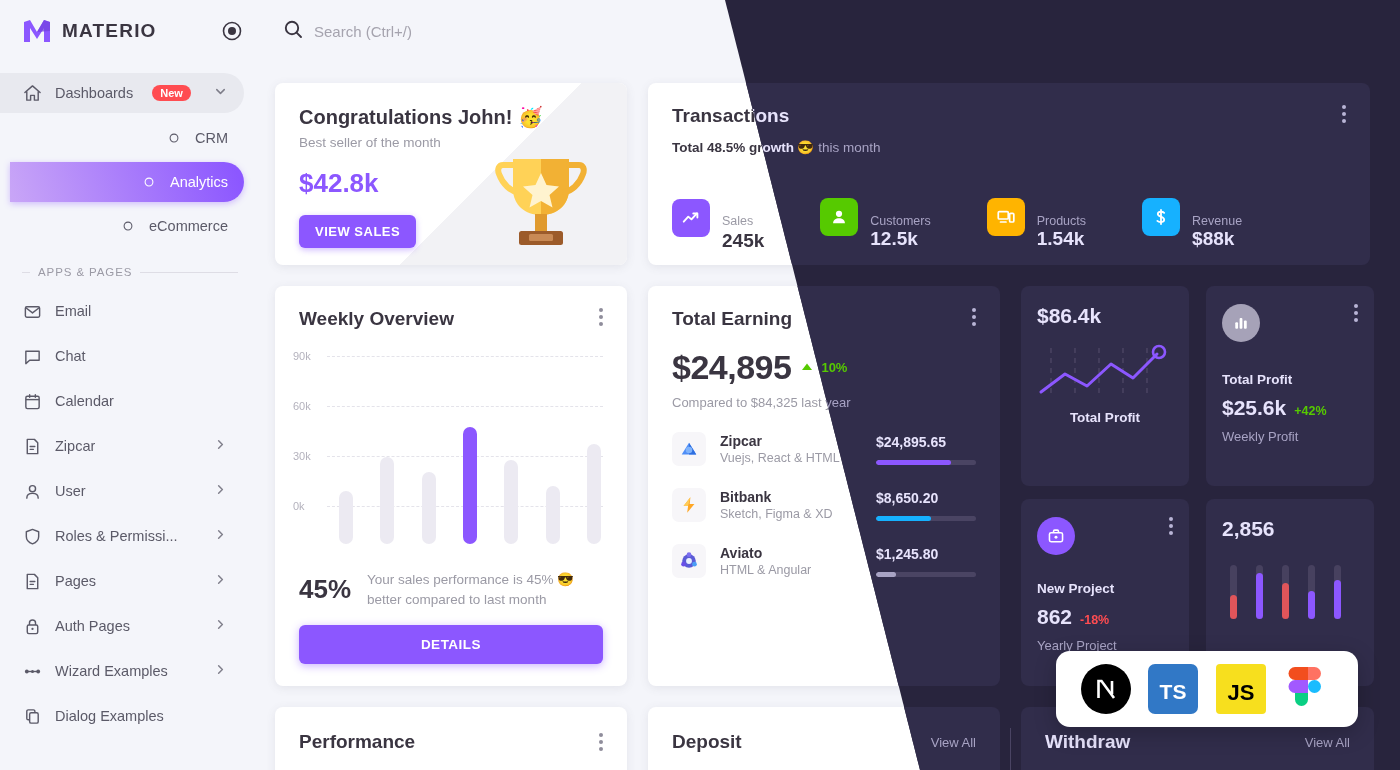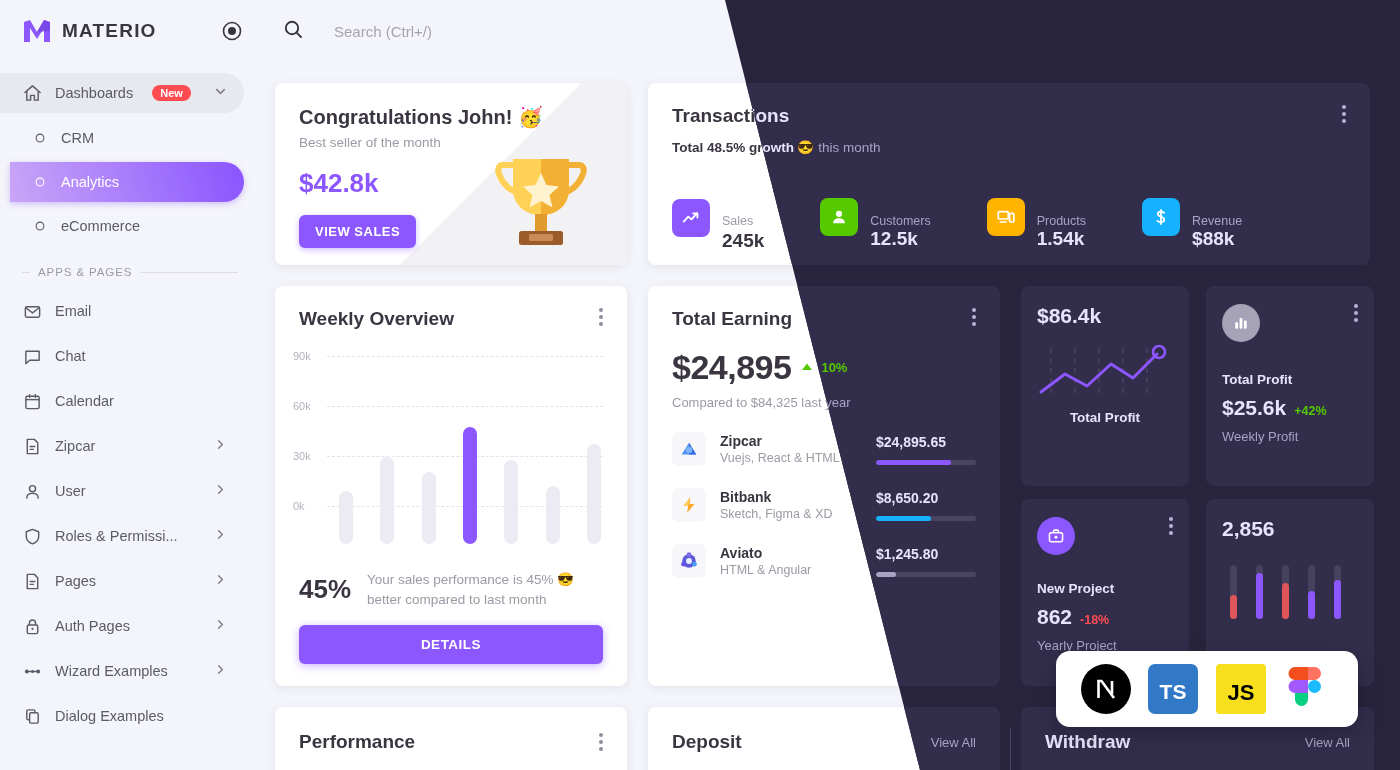--- a/index.html
+++ b/index.html
@@ -45,20 +45,21 @@
   .badge-new {
     background: #ff4c51; color: #fff; font-size: 11px; font-weight: bold;
     padding: 2px 8px; border-radius: 10px; margin-left: 6px;
   }
   .chev { margin-left: auto; opacity: .75; }
   .sub-item {
     display: flex; align-items: center; height: 40px;
     margin: 4px 16px 4px 10px; padding: 0 16px 0 22px; gap: 13px;
     border-radius: 0 22px 22px 0; color: #5b5a68; font-size: 14.5px;
     cursor: pointer;
+    justify-content: flex-end;
   }
   .sub-item.active {
     background: linear-gradient(72deg, #c9a6f7 0%, #8c57ff 96%);
     color: #fff; box-shadow: 0 2px 6px rgba(140,87,255,0.35);
   }
   .dot-o { width: 16px; height: 16px; flex:0 0 auto; display:flex; align-items:center;justify-content:center;}
   .section-head {
     display: flex; align-items: center; gap: 8px;
     padding: 16px 22px 8px 22px; font-size: 11.5px; letter-spacing: .9px;
     color: #9b9aa5; text-transform: uppercase;
@@ -67,21 +68,21 @@
   .section-head .line.left { flex: 0 0 8px; }
 
   
   .topbar {
     position: absolute; left: 260px; top: 0;
     width: 1140px; height: 62px;
     display: flex; align-items: center;
     padding: 0 22px 0 22px;
     z-index: 15;
   }
-  .search-wrap { display: flex; align-items: center; gap: 30px; flex: 1; }
+  .search-wrap { display: flex; align-items: center; gap: 10px; flex: 1; }
   .search-placeholder { color: #a5a3ae; font-size: 15px; }
   .top-actions { display: flex; align-items: center; gap: 18px; }
   .top-ico { width: 22px; height: 22px; cursor: pointer; position: relative; }
   .notif-dot {
     position: absolute; right: -1px; top: -1px;
     width: 8px; height: 8px; border-radius: 50%; background: #ff4c51;
   }
   .avatar {
     position: relative; width: 38px; height: 38px; border-radius: 50%;
     background: #d6c6f5; overflow: hidden; cursor: pointer;

